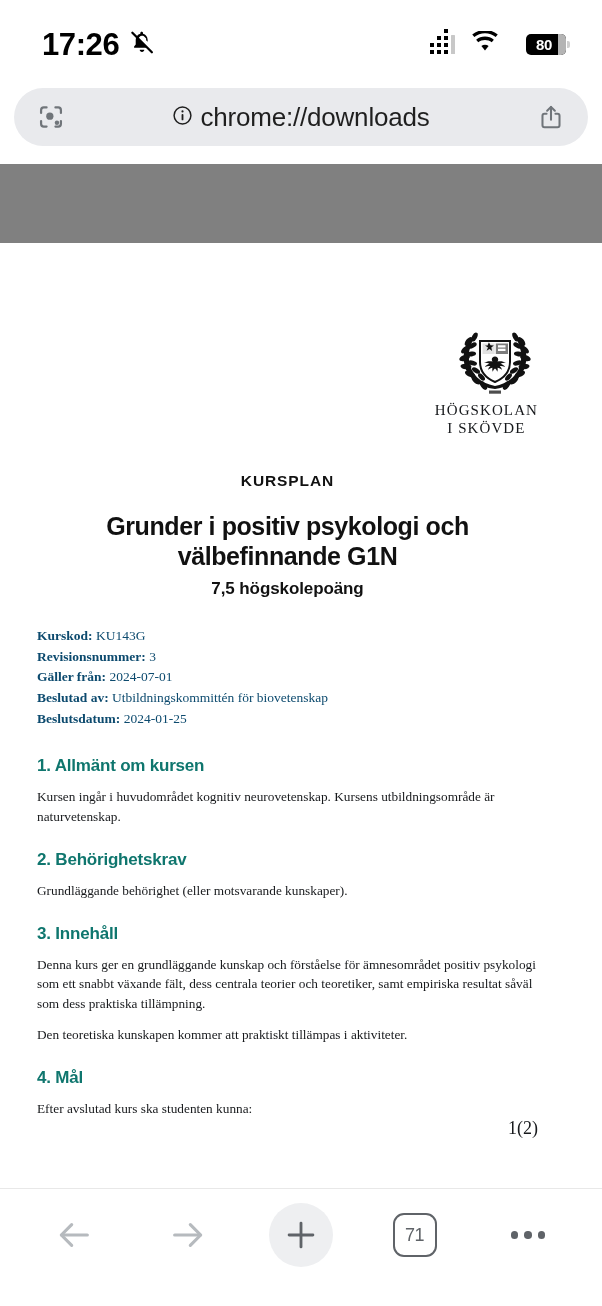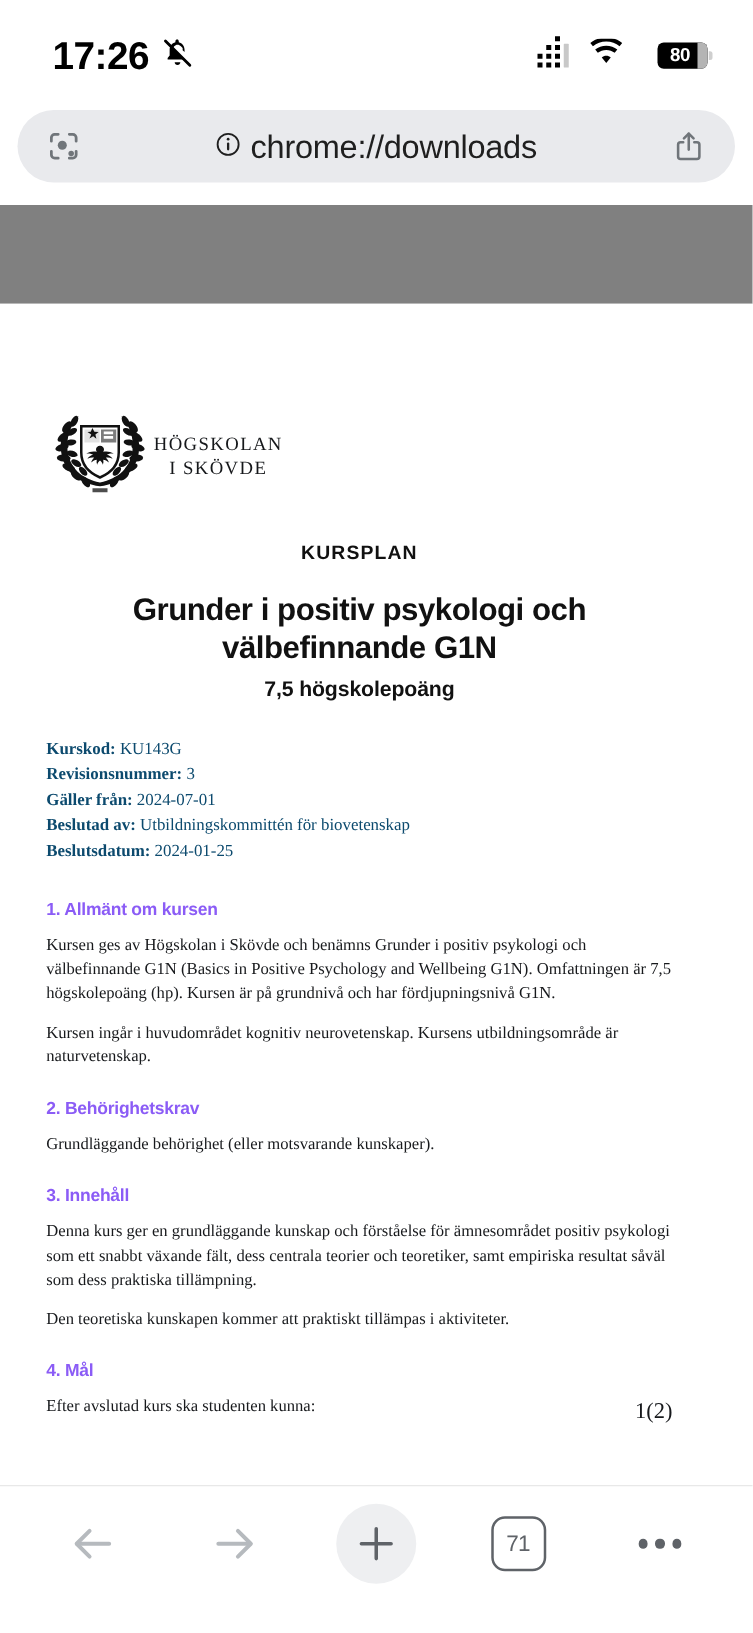--- a/index.html
+++ b/index.html
@@ -174,22 +174,22 @@
     overflow: hidden;
   }
   .doc {
     position: absolute;
     left: 0; right: 0; top: 0;
     padding: 86px 64px 0 37px;
     box-sizing: border-box;
   }
   .logo-block {
     display: flex;
-    flex-direction: row;
-    align-items: center;
+    flex-direction: column;
+    align-items: flex-end;
     margin-bottom: 34px;
   }
   .crest { display: block; }
   .uni-name {
     font-family: "Liberation Serif", serif;
     font-size: 15px;
     letter-spacing: 1.1px;
     color: #16181b;
     text-align: center;
     line-height: 1.22;
@@ -224,23 +224,23 @@
     font-family: "Liberation Serif", serif;
     font-size: 13.5px;
     color: #0c4a6e;
     line-height: 1.53;
     margin-bottom: 27px;
   }
   .meta .k { font-weight: 700; }
   .meta .v { font-weight: 400; }
 
   h2.sec {
-    font-size: 14px;
+    font-size: 17px;
     font-weight: 700;
-    color: #8b5cf6;
+    color: #0f766e;
     margin: 0 0 11px 0;
     letter-spacing: -0.2px;
   }
   .sec-gap { margin-top: 24px; }
   p.body {
     font-family: "Liberation Serif", serif;
     font-size: 13.3px;
     line-height: 1.45;
     color: #17191c;
     margin: 0 0 12px 0;
@@ -469,21 +469,20 @@
           <span class="v">Utbildningskommittén för biovetenskap</span>
         </div>
         <div>
           <span class="k">Beslutsdatum:</span>
           <span class="v">2024-01-25</span>
         </div>
       </div>
 
       <div>
         <h2 class="sec">1. Allmänt om kursen</h2>
-        <p class="body">Kursen ges av Högskolan i Skövde och benämns Grunder i positiv psykologi och välbefinnande G1N (Basics in Positive Psychology and Wellbeing G1N). Omfattningen är 7,5 högskolepoäng (hp). Kursen är på grundnivå och har fördjupningsnivå G1N.</p>
         <p class="body">Kursen ingår i huvudområdet kognitiv neurovetenskap. Kursens utbildningsområde är naturvetenskap.</p>
       </div>
 
       <div class="sec-gap">
         <h2 class="sec">2. Behörighetskrav</h2>
         <p class="body">Grundläggande behörighet (eller motsvarande kunskaper).</p>
       </div>
 
       <div class="sec-gap">
         <h2 class="sec">3. Innehåll</h2>

